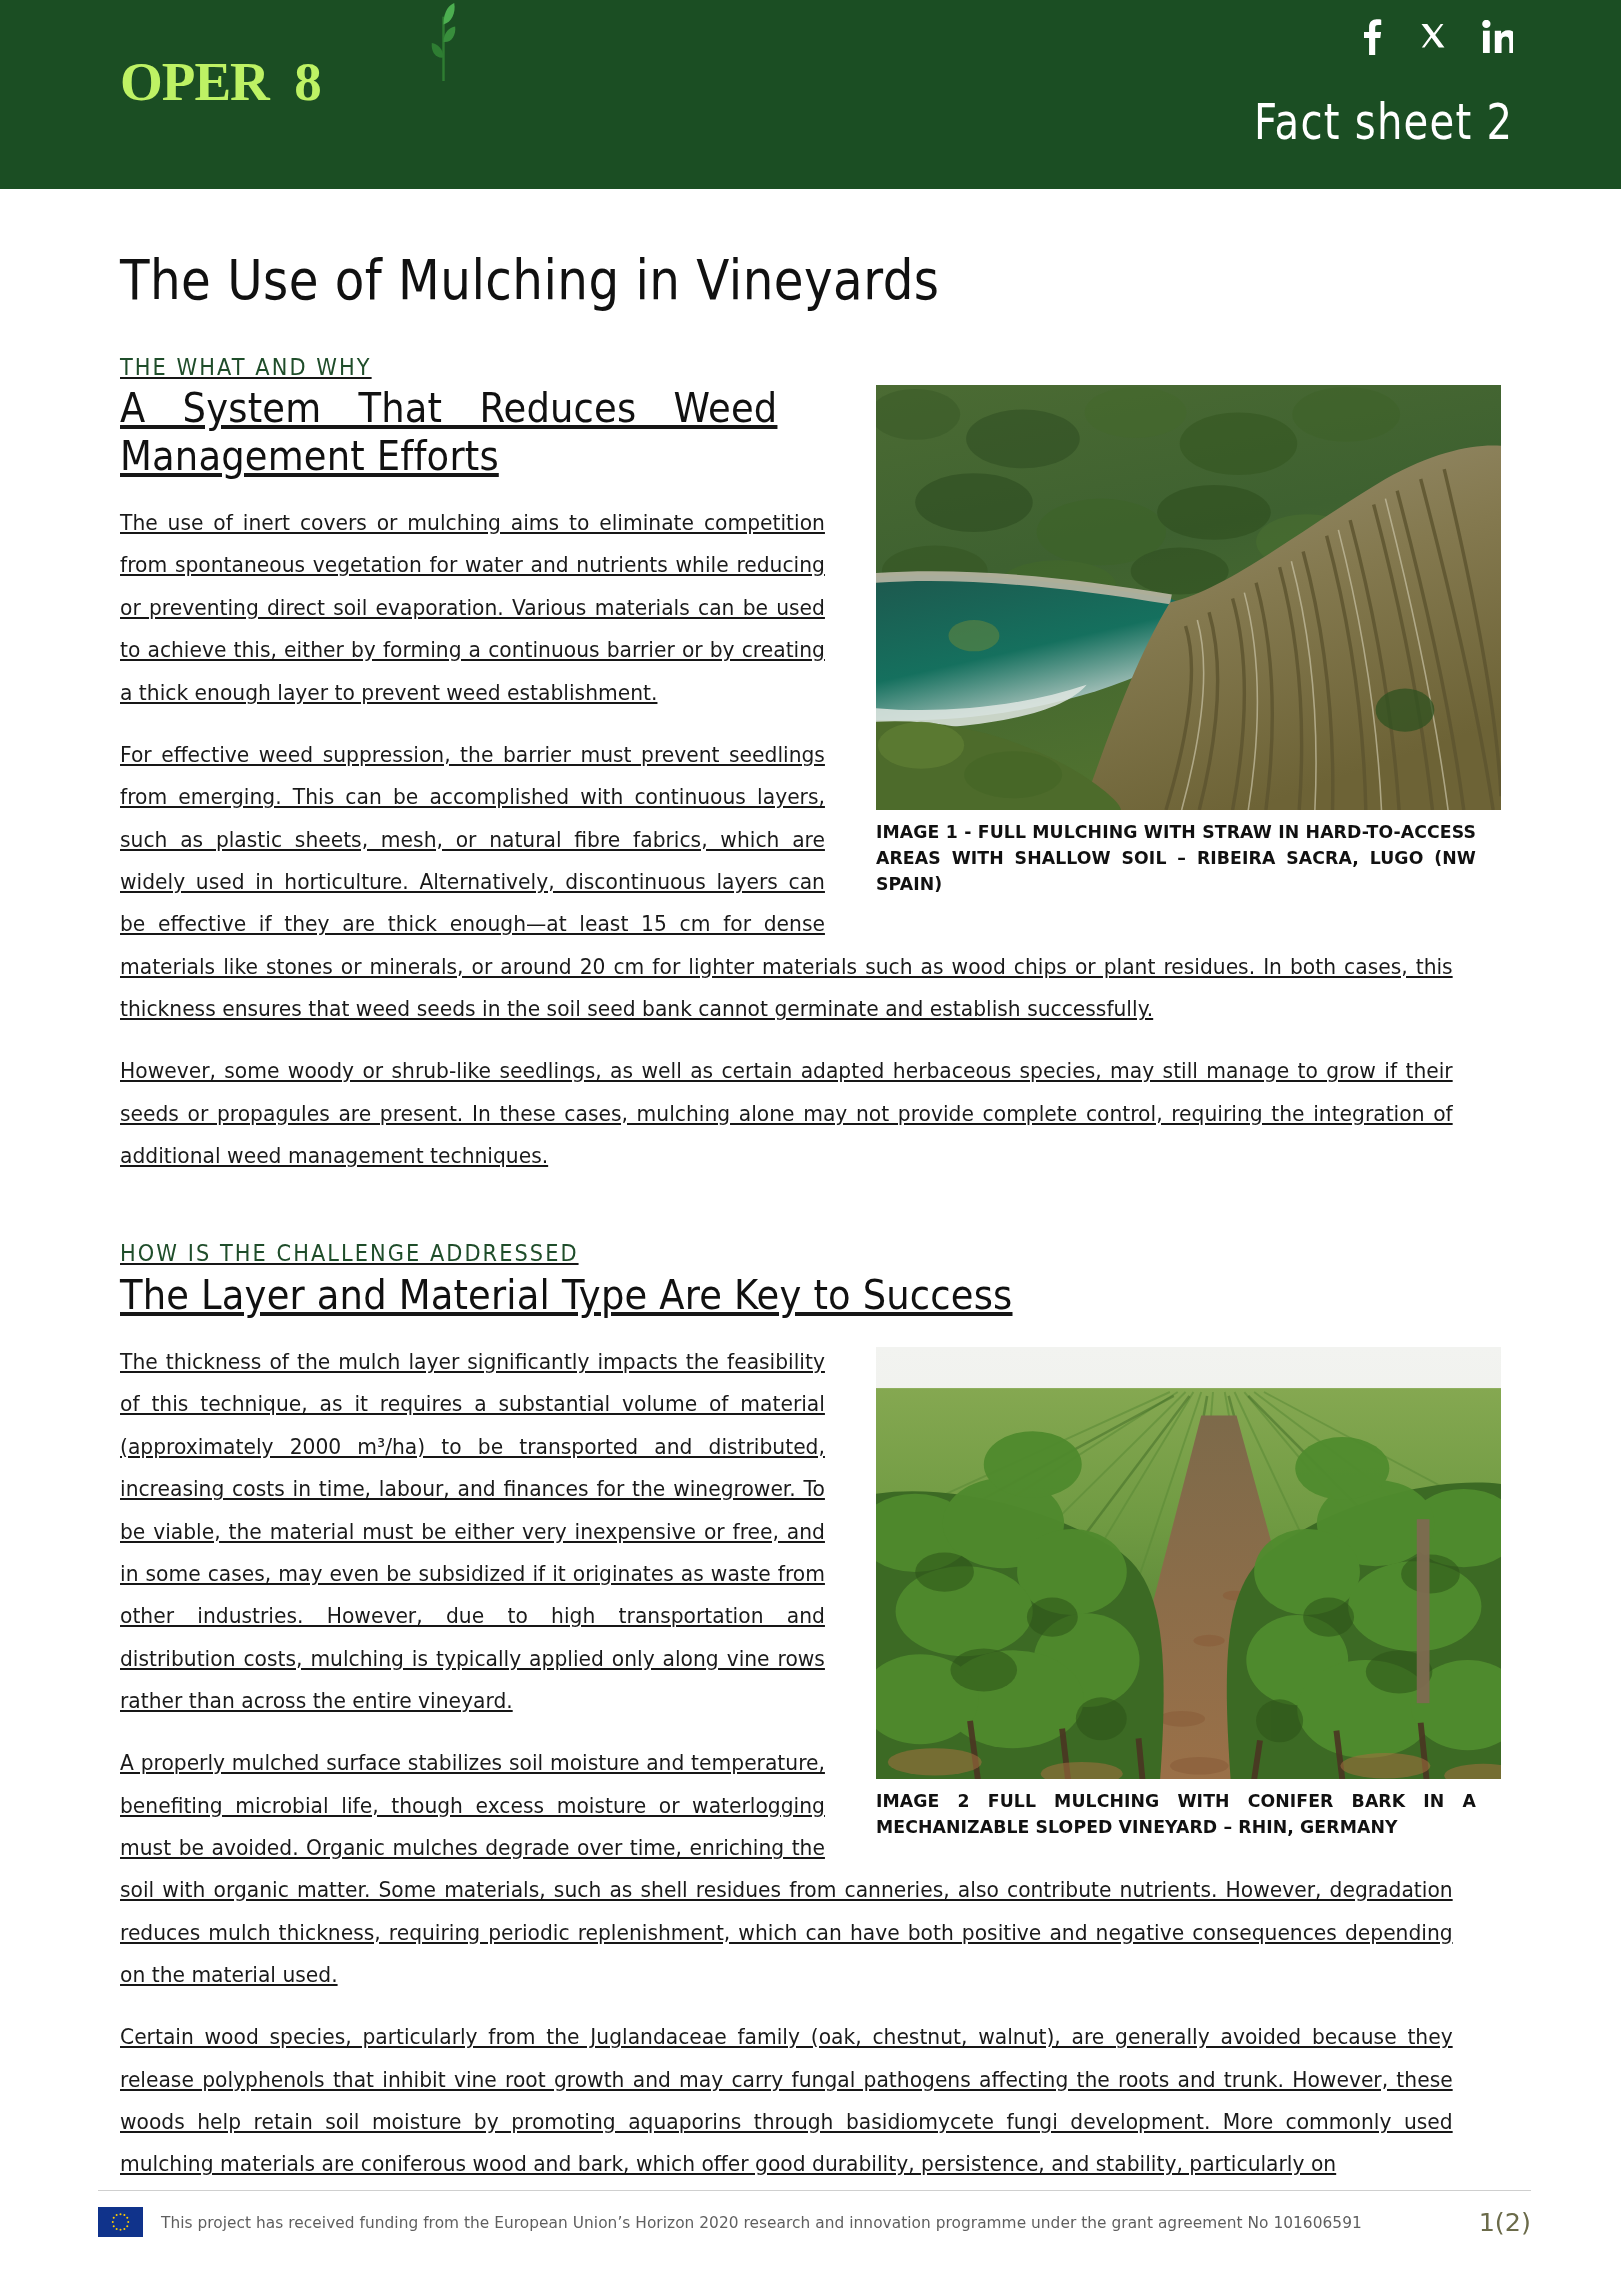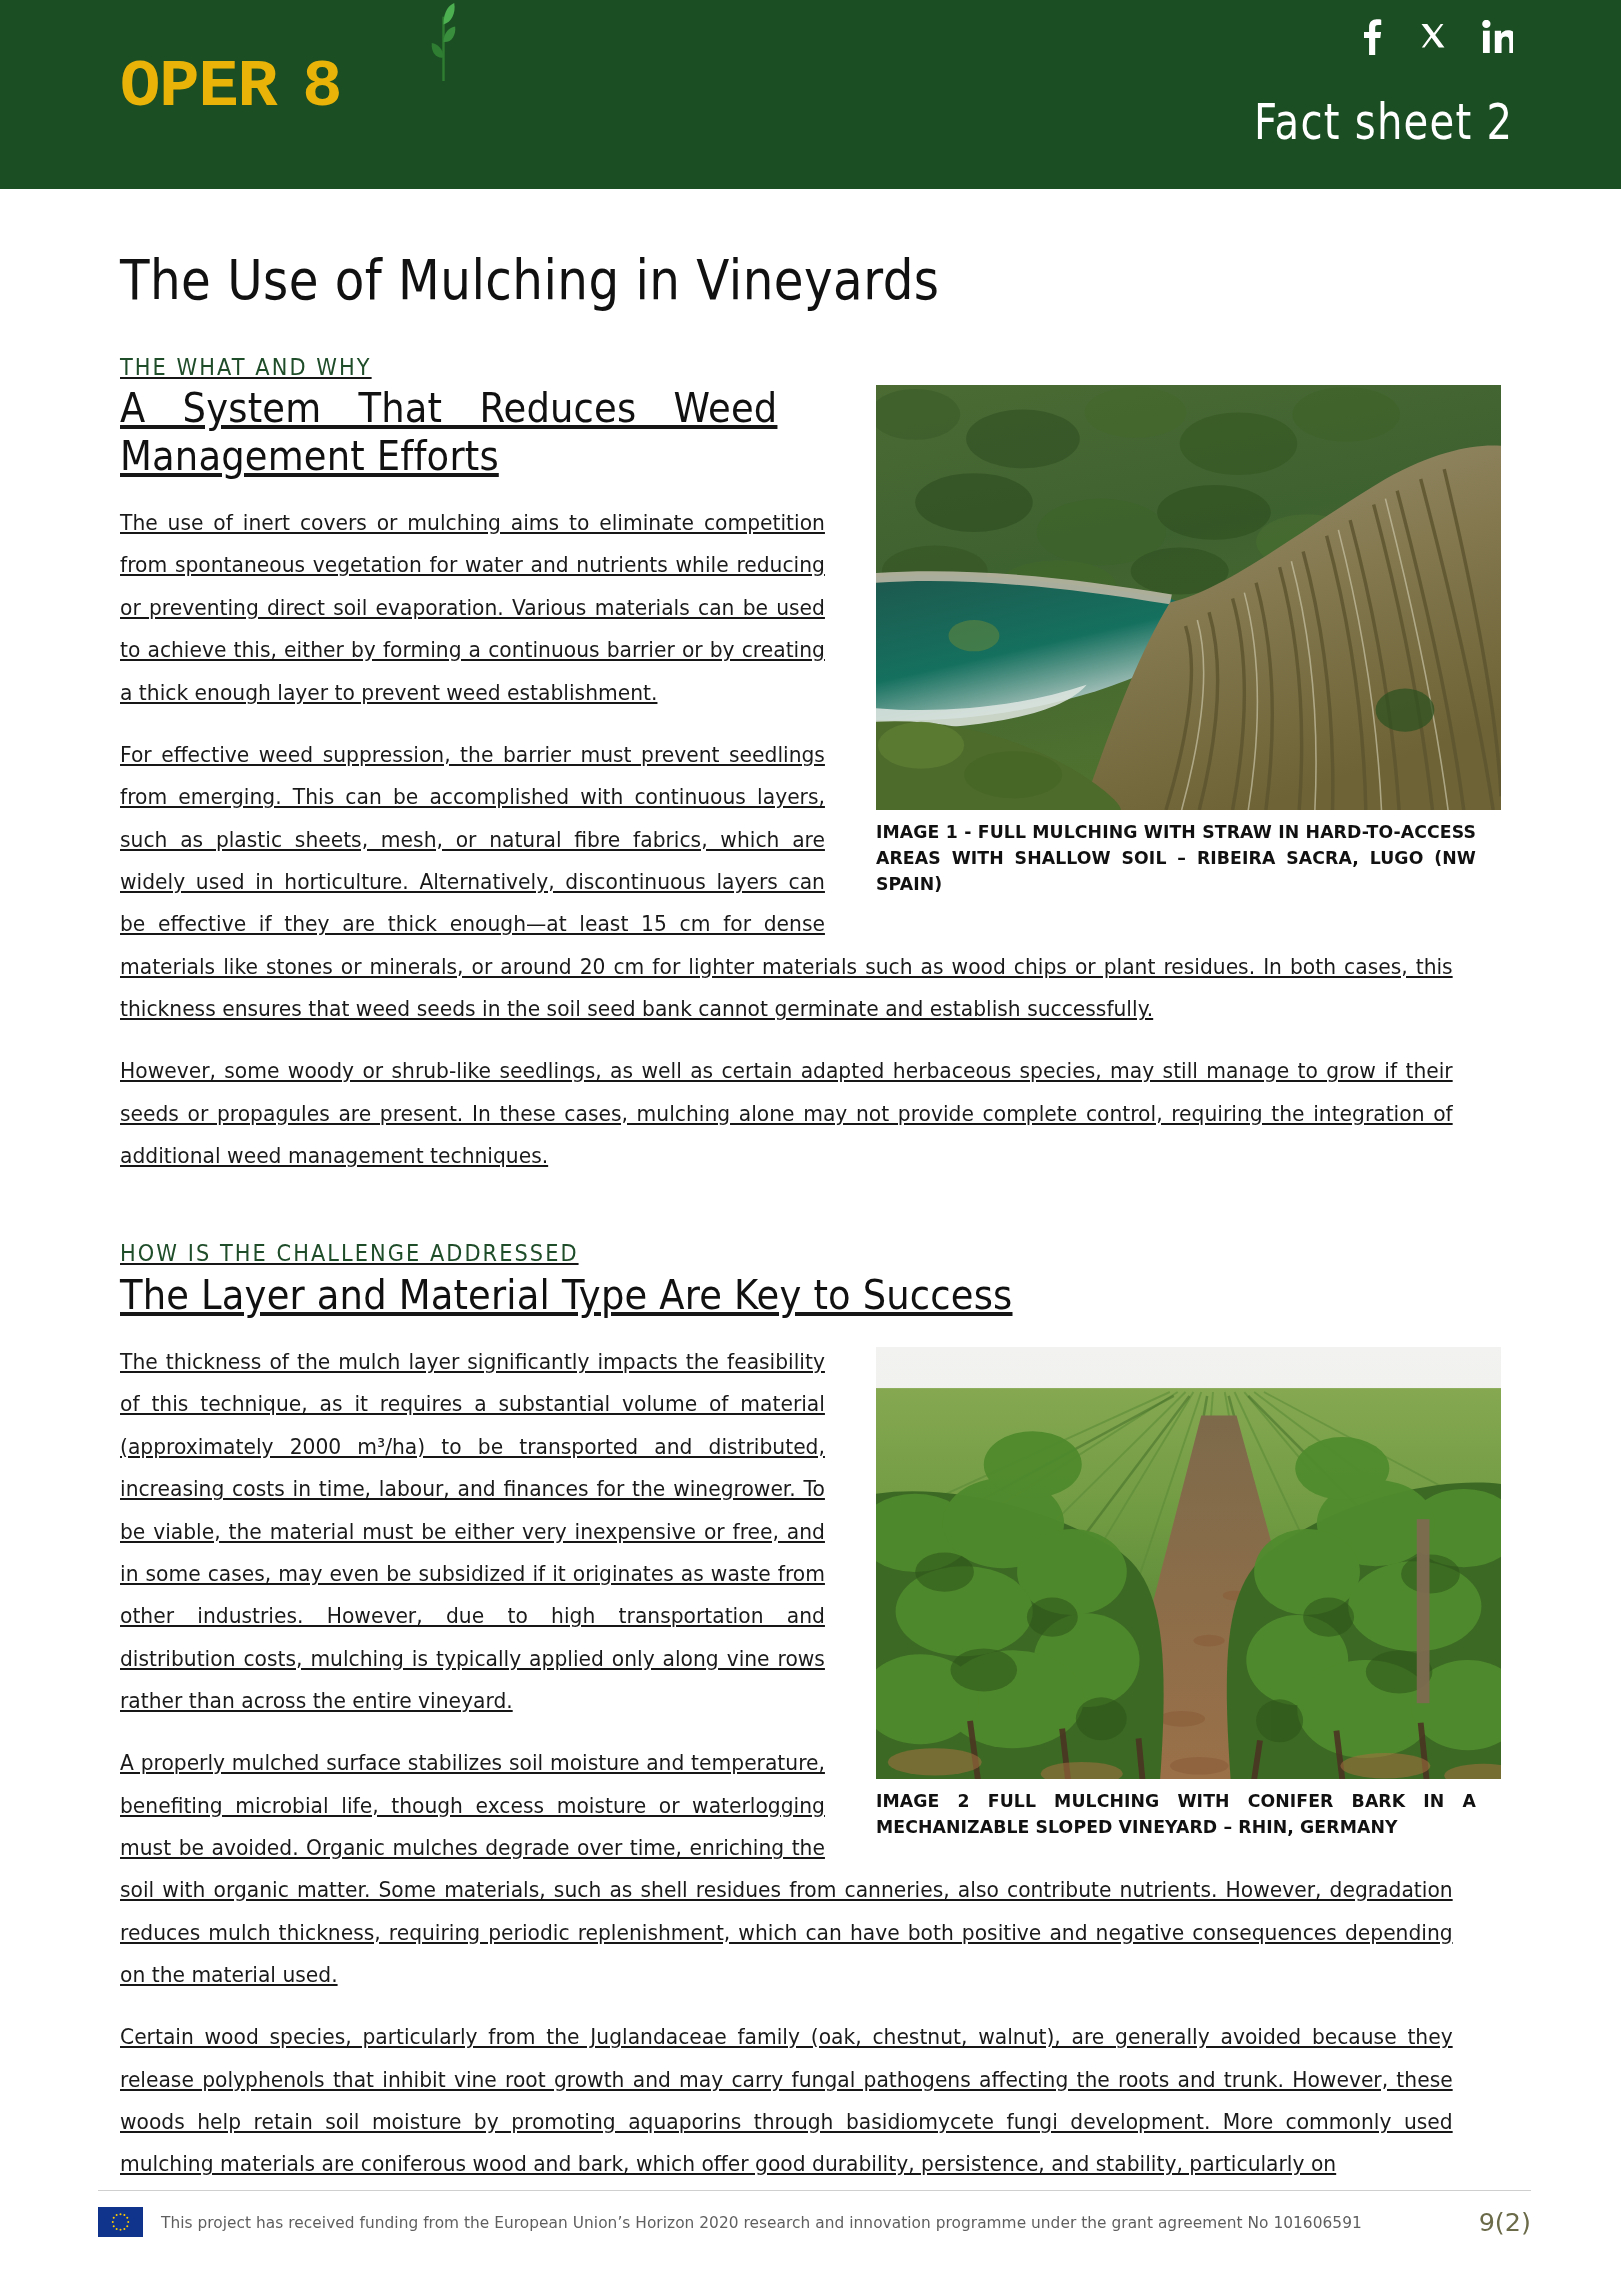--- a/index.html
+++ b/index.html
@@ -23,24 +23,24 @@
     background: #1b4e23;
   }
   .logo-wrap {
     position: absolute;
     left: 120px;
     top: 54px;
     display: flex;
     align-items: flex-end;
   }
   .logo-text {
-    font-family: Liberation Mono, monospace;
-    font-size: 67px;
+    font-family: Liberation Serif, serif;
+    font-size: 55px;
     font-weight: 700;
-    color: #eab308;
+    color: #bef264;
     letter-spacing: -1px;
     line-height: 1;
     position: relative;
   }
   .logo-sprout {
     position: absolute;
     left: 304px;
     top: -51px;
     width: 39px;
     height: 78px;
@@ -476,16 +476,16 @@
           <circle cx="23" cy="23.5" r="1.05"></circle>
           <circle cx="19" cy="22.7" r="1.05"></circle>
           <circle cx="16" cy="20" r="1.05"></circle>
           <circle cx="15" cy="15.5" r="1.05"></circle>
           <circle cx="16" cy="11" r="1.05"></circle>
           <circle cx="19" cy="8.3" r="1.05"></circle>
         </g>
       </svg>
     </div>
     <div class="footer-text">This project has received funding from the European Union’s Horizon 2020 research and innovation programme under the grant agreement No 101606591</div>
-    <div class="page-num">9(2)</div>
+    <div class="page-num">1(2)</div>
   </div>
 </div>
 
 
 </body></html>

